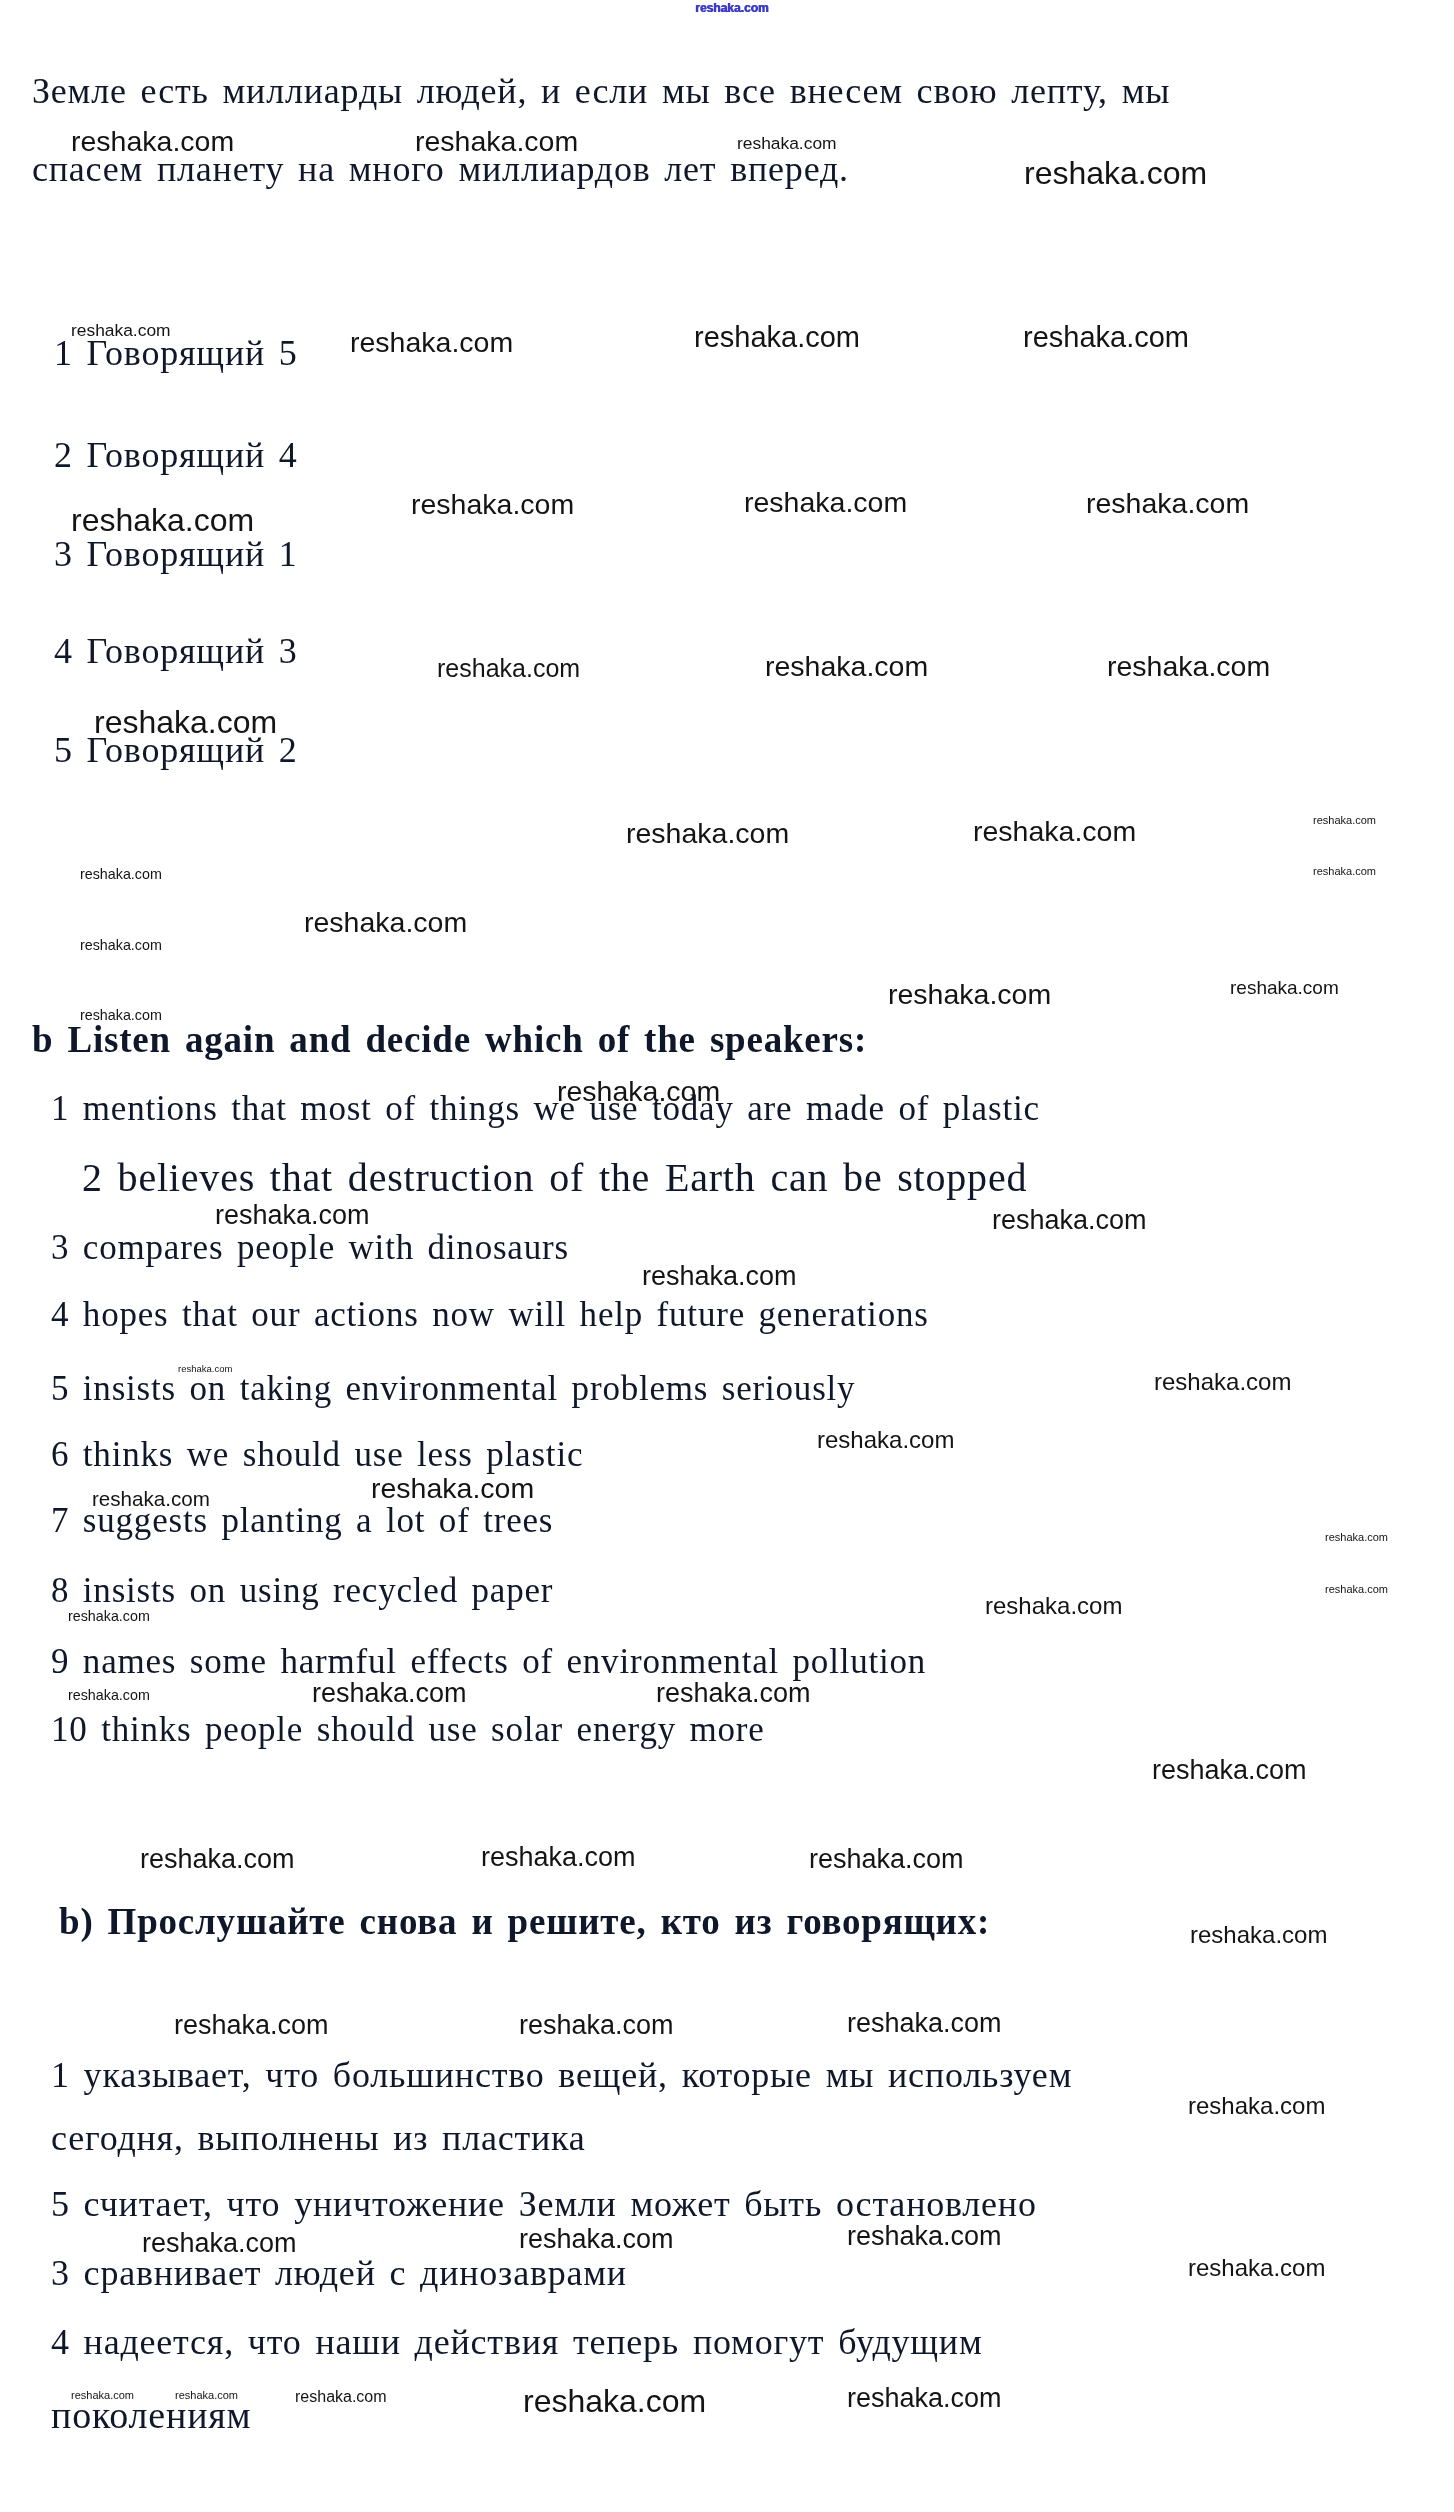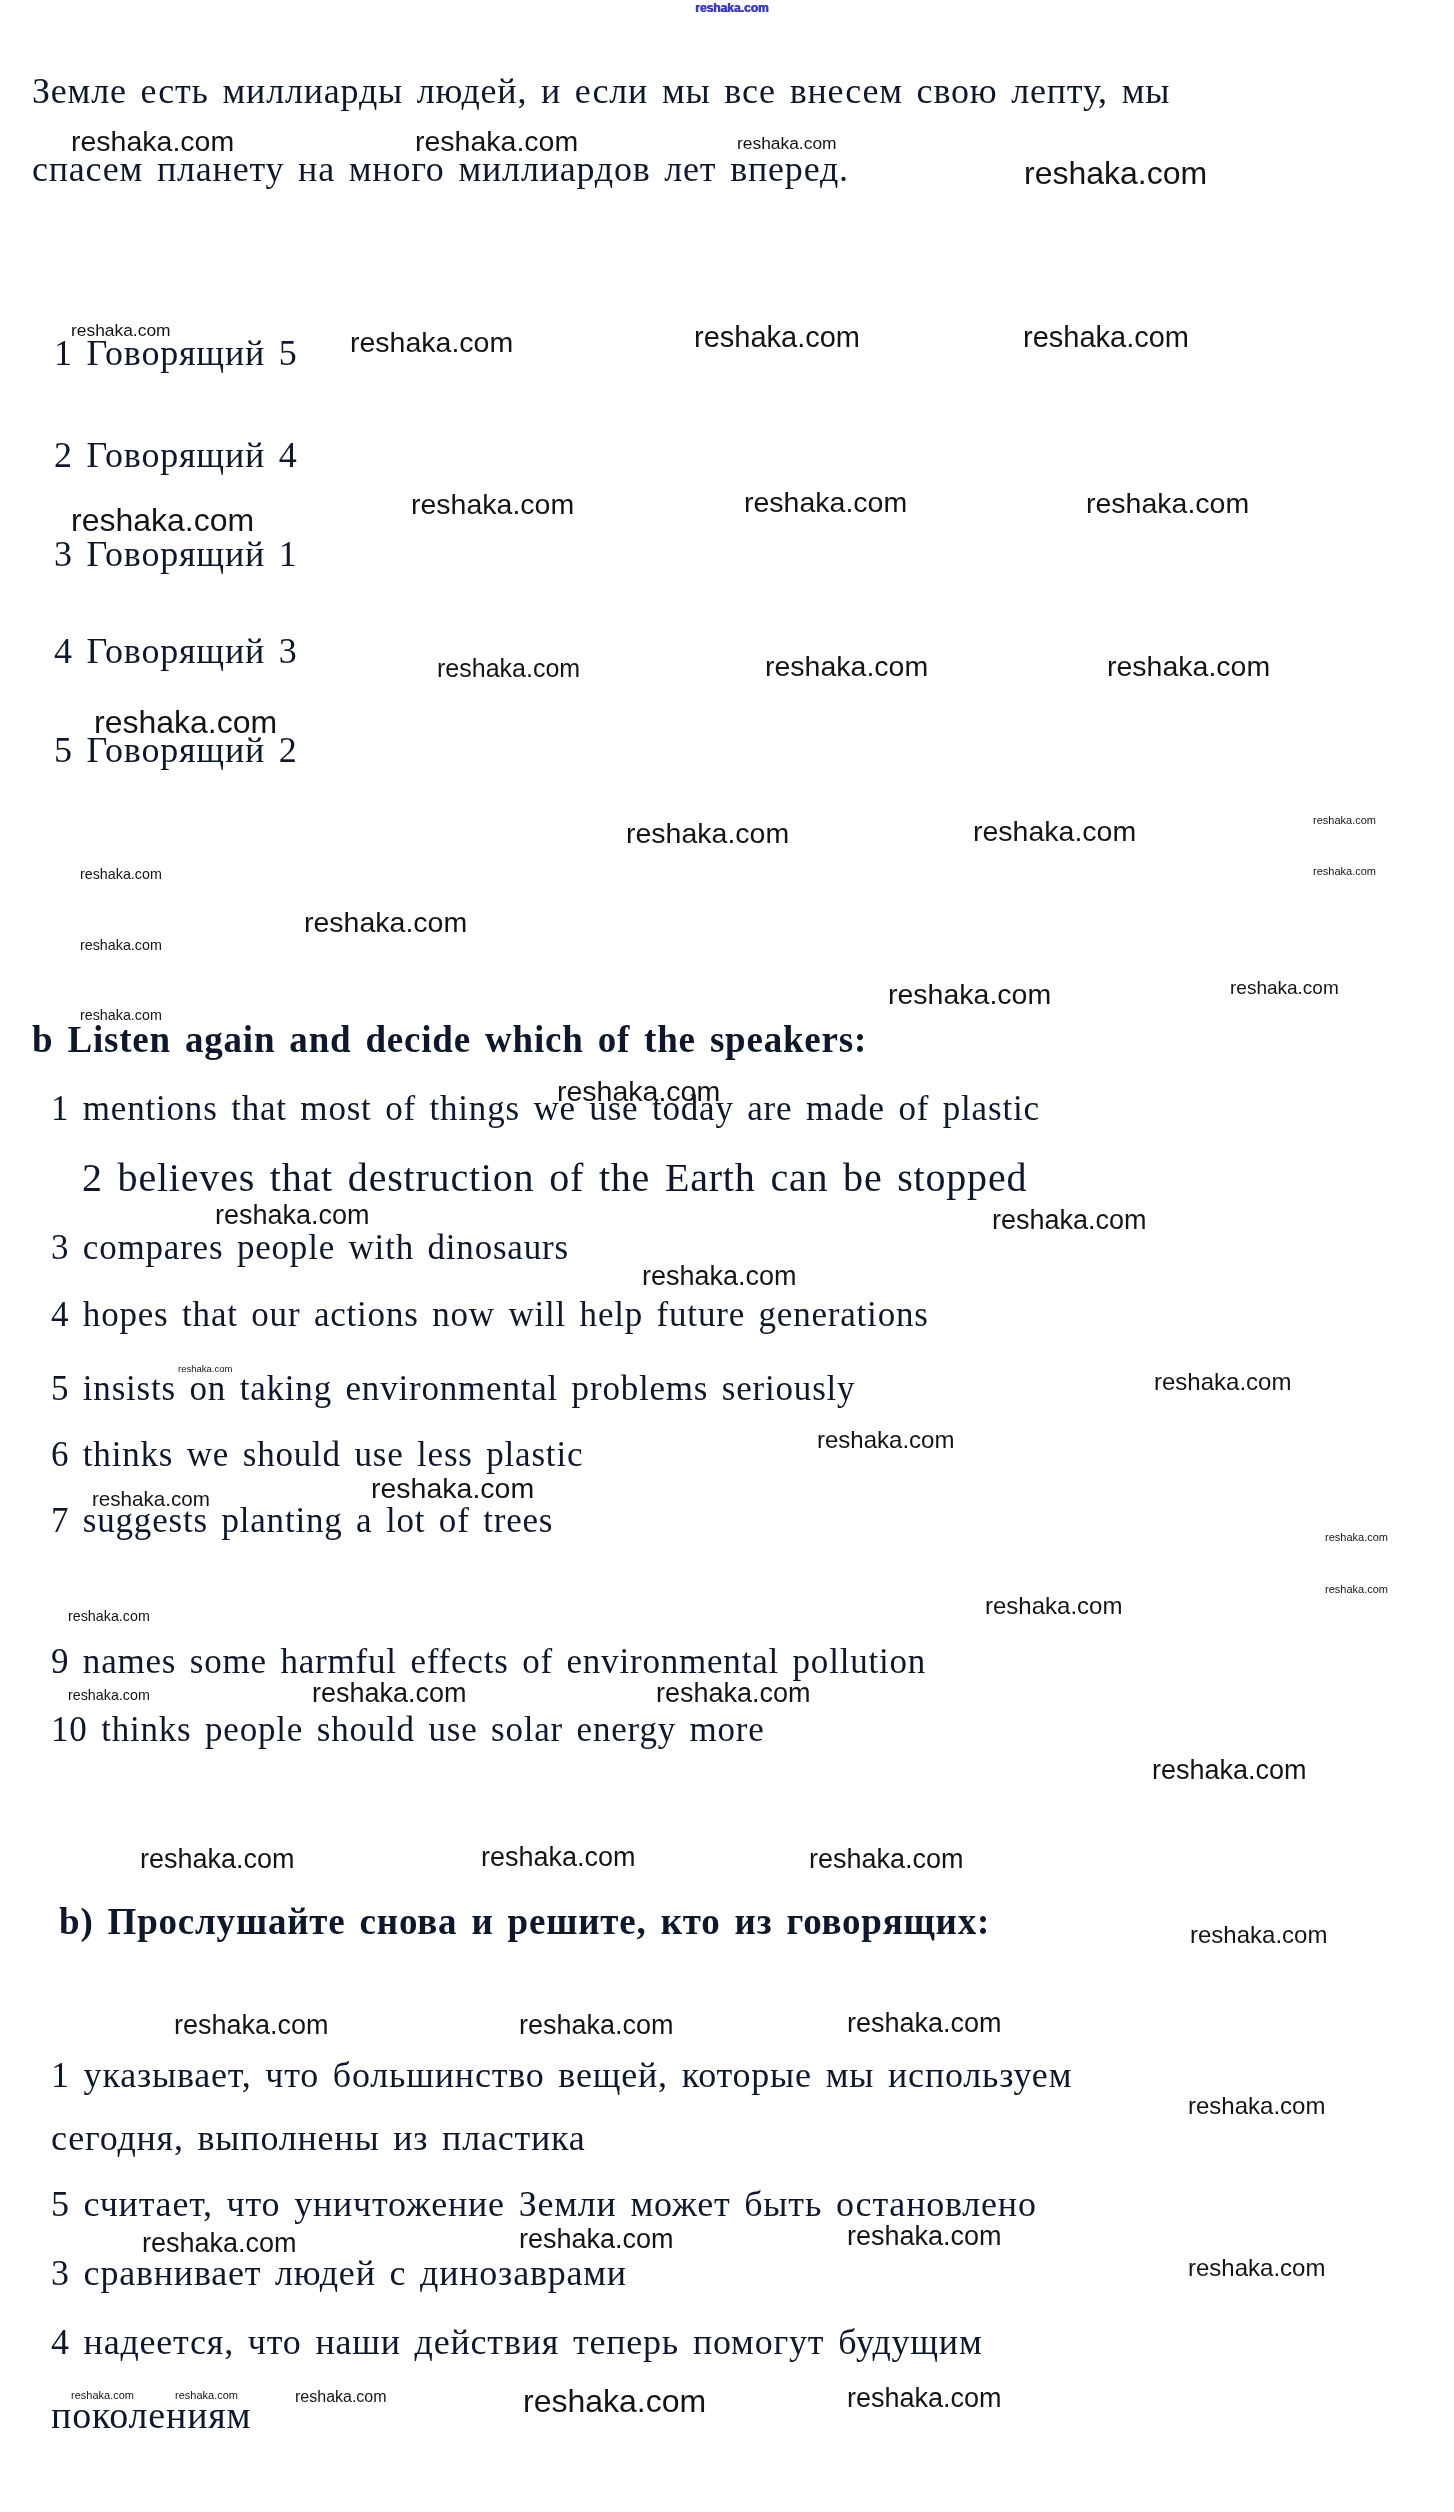--- a/index.html
+++ b/index.html
@@ -50,20 +50,21 @@
     <span class="line" style="left: 54px; top: 633px; font-size: 36px; text-align: right;">4 Говорящий 3</span>
     <span class="line" style="left: 54px; top: 732px; font-size: 36px;">5 Говорящий 2</span>
     <span class="line bold" style="left: 32px; top: 1021px; font-size: 37px;">b Listen again and decide which of the speakers:</span>
     <span class="line" style="left: 51px; top: 1091px; font-size: 35px;">1 mentions that most of things we use today are made of plastic</span>
     <span class="line" style="left: 51px; top: 1157px; font-size: 40px; margin-left: 31px;">2 believes that destruction of the Earth can be stopped</span>
     <span class="line" style="left: 51px; top: 1230px; font-size: 35px;">3 compares people with dinosaurs</span>
     <span class="line" style="left: 51px; top: 1297px; font-size: 35px;">4 hopes that our actions now will help future generations</span>
     <span class="line" style="left: 51px; top: 1371px; font-size: 35px; text-align: right;">5 insists on taking environmental problems seriously</span>
     <span class="line" style="left: 51px; top: 1437px; font-size: 35px;">6 thinks we should use less plastic</span>
     <span class="line" style="left: 51px; top: 1503px; font-size: 35px;">7 suggests planting a lot of trees</span>
+    <span class="line" style="left: 51px; top: 1573px; font-size: 35px;">8 insists on using recycled paper</span>
     <span class="line" style="left: 51px; top: 1644px; font-size: 35px;">9 names some harmful effects of environmental pollution</span>
     <span class="line" style="left: 51px; top: 1712px; font-size: 35px; text-align: center;">10 thinks people should use solar energy more</span>
     <span class="line bold" style="left: 59px; top: 1903px; font-size: 37px;">b) Прослушайте снова и решите, кто из говорящих:</span>
     <span class="line" style="left: 51px; top: 2045px; font-size: 36px; margin-top: 12px;">1 указывает, что большинство вещей, которые мы используем</span>
     <span class="line" style="left: 51px; top: 2120px; font-size: 36px;">сегодня, выполнены из пластика</span>
     <span class="line" style="left: 51px; top: 2186px; font-size: 36px;">5 считает, что уничтожение Земли может быть остановлено</span>
     <span class="line" style="left: 51px; top: 2255px; font-size: 36px;">3 сравнивает людей с динозаврами</span>
     <span class="line" style="left: 51px; top: 2324px; font-size: 36px;">4 надеется, что наши действия теперь помогут будущим</span>
     <span class="line" style="left: 51px; top: 2396px; font-size: 38px;">поколениям</span>
     <span class="wm blue" style="left: 695px; top: 2.4px; font-size: 12px;">reshaka.com</span>

